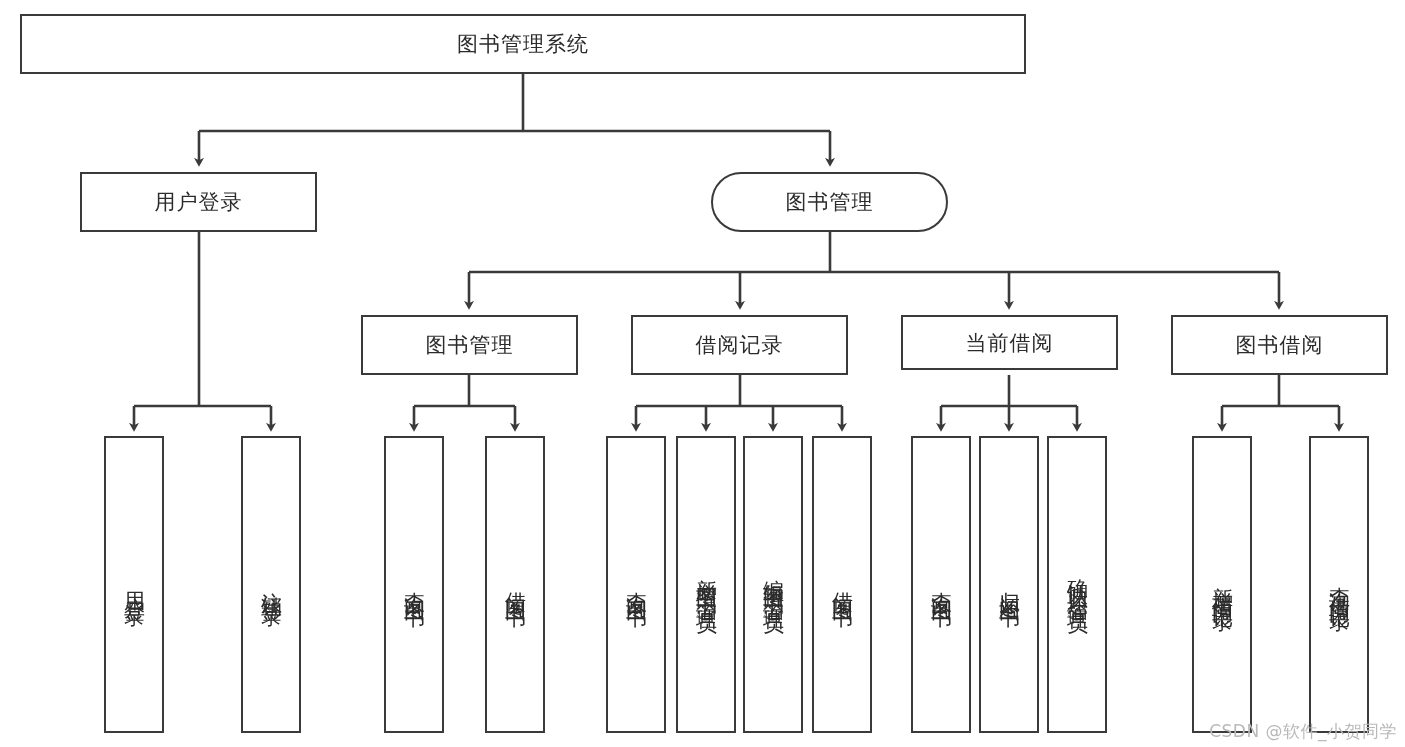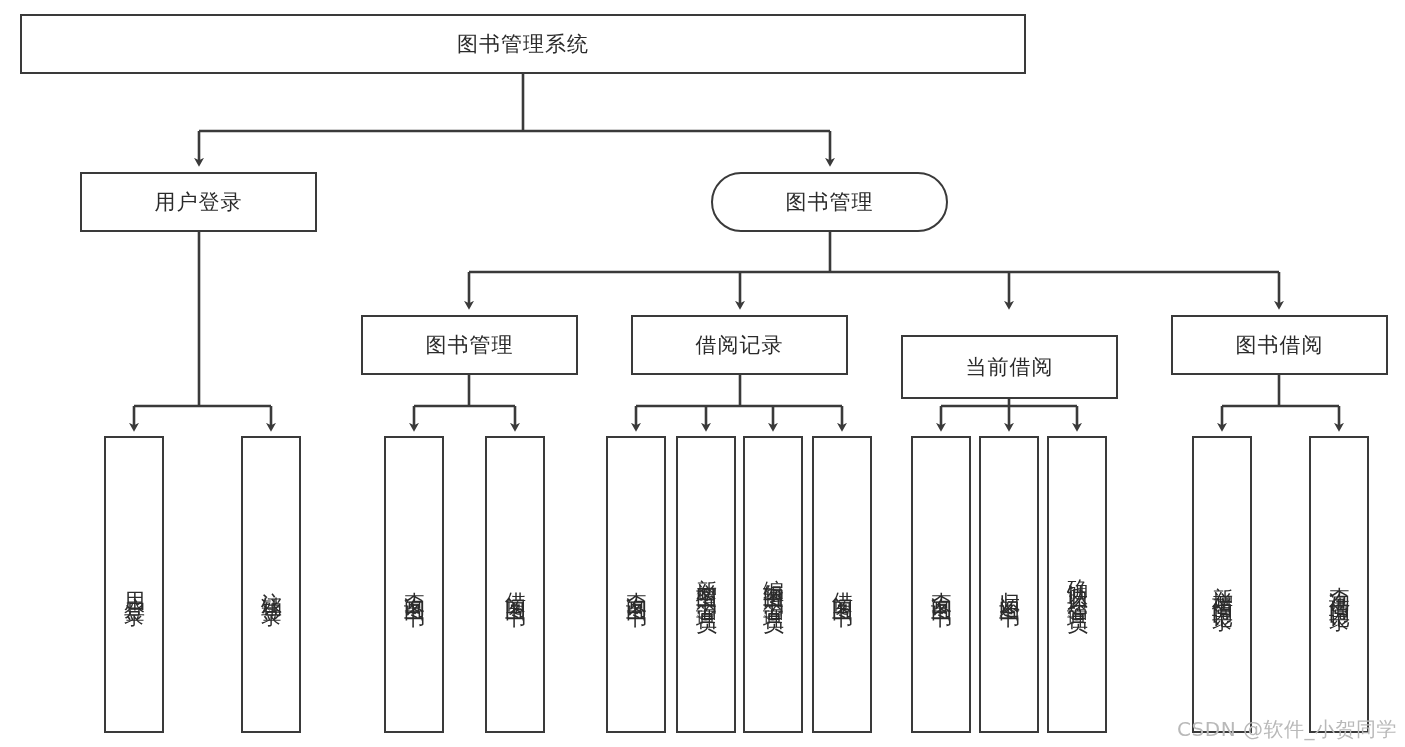--- a/index.html
+++ b/index.html
@@ -47,21 +47,21 @@
     text-orientation: upright;
     letter-spacing: 5px;
     line-height: 1;
     white-space: nowrap;
     display: block;
   }
   .watermark {
     position: absolute;
     right: 8px;
     bottom: 4px;
-    font-size: 20px;
+    font-size: 17px;
     color: #b9b9b9;
     letter-spacing: 0.5px;
     white-space: nowrap;
   }
 </style>
 </head>
 <body>
 
 <div id="canvas">
 
@@ -125,21 +125,21 @@
   <div class="node h" style="left:711px; top:172px; width:237px; height:60px;border-radius:30px;">
     <span>图书管理</span>
   </div>
 
   <div class="node h" style="left:361px; top:315px; width:217px; height:60px;">
     <span>图书管理</span>
   </div>
   <div class="node h" style="left:631px; top:315px; width:217px; height:60px;">
     <span>借阅记录</span>
   </div>
-  <div class="node h" style="left:901px; top:315px; width:217px; height:64px;margin-top:20px;">
+  <div class="node h" style="left:901px; top:315px; width:217px; height:55px;">
     <span>当前借阅</span>
   </div>
   <div class="node h" style="left:1171px; top:315px; width:217px; height:60px;">
     <span>图书借阅</span>
   </div>
 
   <div class="node v" style="left:104px; top:436px; width:60px; height:297px;">
     <span class="vtext">用户登录</span>
   </div>
   <div class="node v" style="left:241px; top:436px; width:60px; height:297px;">

